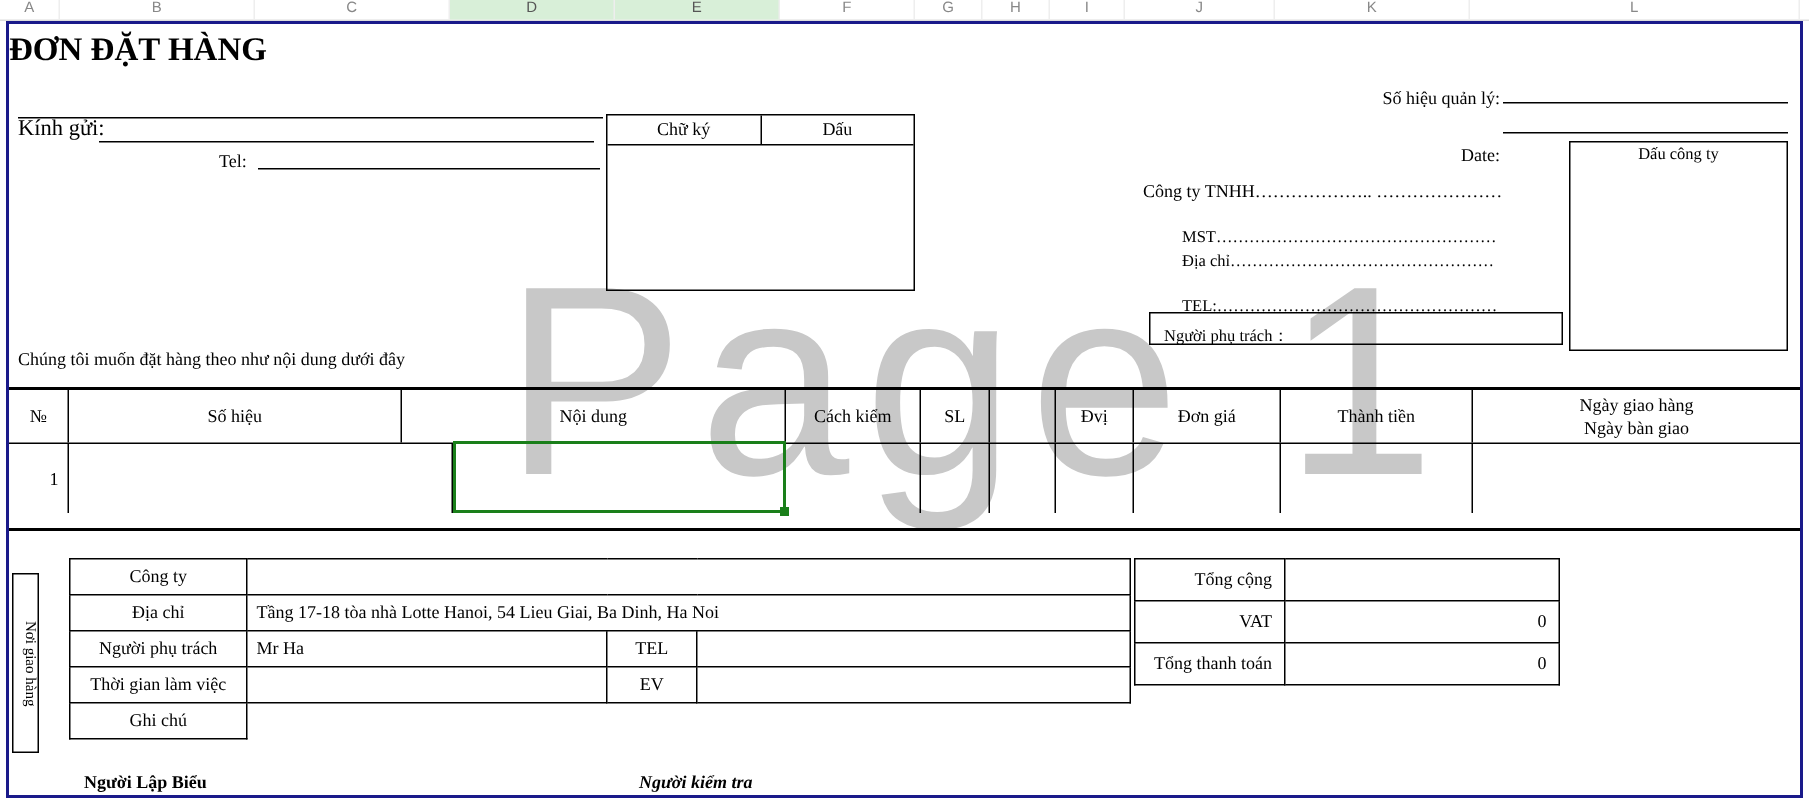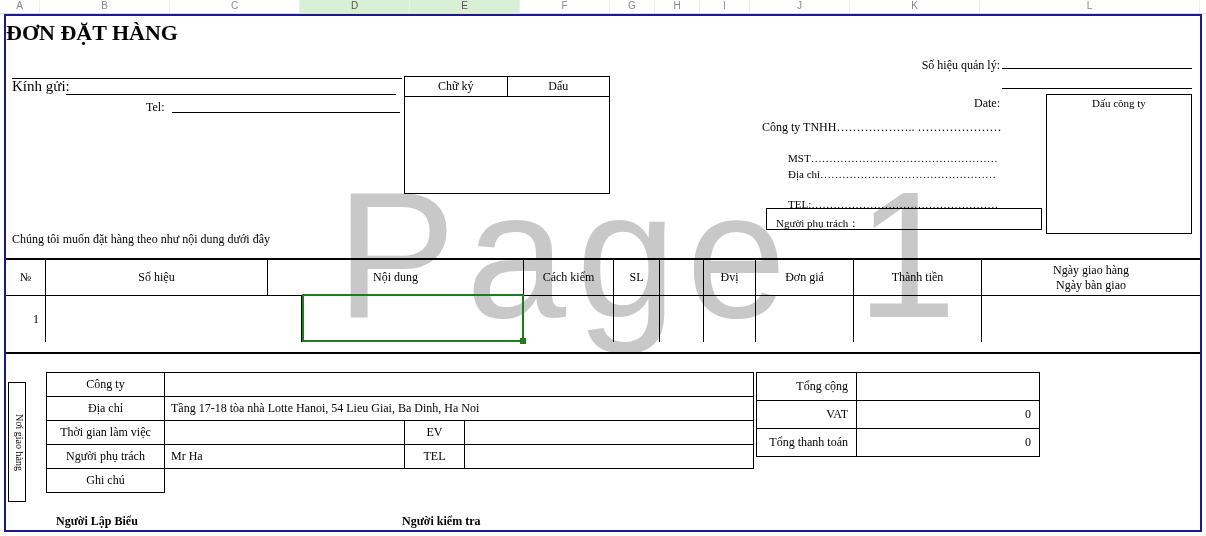--- a/index.html
+++ b/index.html
@@ -167,21 +167,21 @@
   }
   .totals table { border-collapse: collapse; width:100%;}
   .totals td { border:1px solid #000; padding: 6px 8px; font-size:12px; height:24px;}
   .totals .tlab { width: 100px; text-align:right; }
   .totals .tval { text-align:right; }
 
   .footer {
     position:absolute; top: 498px; left: 0; right:0;
   }
   .footer .f1 { position:absolute; left: 50px; font-weight:bold; }
-  .footer .f2 { position:absolute; left: 396px; font-weight:bold; }
+  .footer .f2 { position:absolute; left: 420px; font-weight:bold;font-style:italic; }
 
 </style>
 </head>
 <body>
 
 <div class="sheet">
 
   <div class="colheaders">
     <div class="colA">A</div>
     <div class="colB">B</div>
@@ -283,29 +283,29 @@
         <tbody>
             <tr>
           <td class="lab">Công ty</td>
           <td colspan="3"></td>
         </tr>
         <tr>
           <td class="lab">Địa chỉ</td>
           <td colspan="3">Tầng 17-18 tòa nhà Lotte Hanoi, 54 Lieu Giai, Ba Dinh, Ha Noi</td>
         </tr>
         <tr>
+          <td class="lab">Người phụ trách</td>
+          <td class="half">Mr Ha</td>
+          <td class="halflab">TEL</td>
+          <td></td>
+        </tr>
+        <tr>
           <td class="lab">Thời gian làm việc</td>
           <td class="half"></td>
           <td class="halflab">EV</td>
-          <td></td>
-        </tr>
-        <tr>
-          <td class="lab">Người phụ trách</td>
-          <td class="half">Mr Ha</td>
-          <td class="halflab">TEL</td>
           <td></td>
         </tr>
         <tr>
           <td class="lab">Ghi chú</td>
           <td colspan="3" style="border:none;"></td>
         </tr>
       </tbody>
         </table>
     </div>
 

